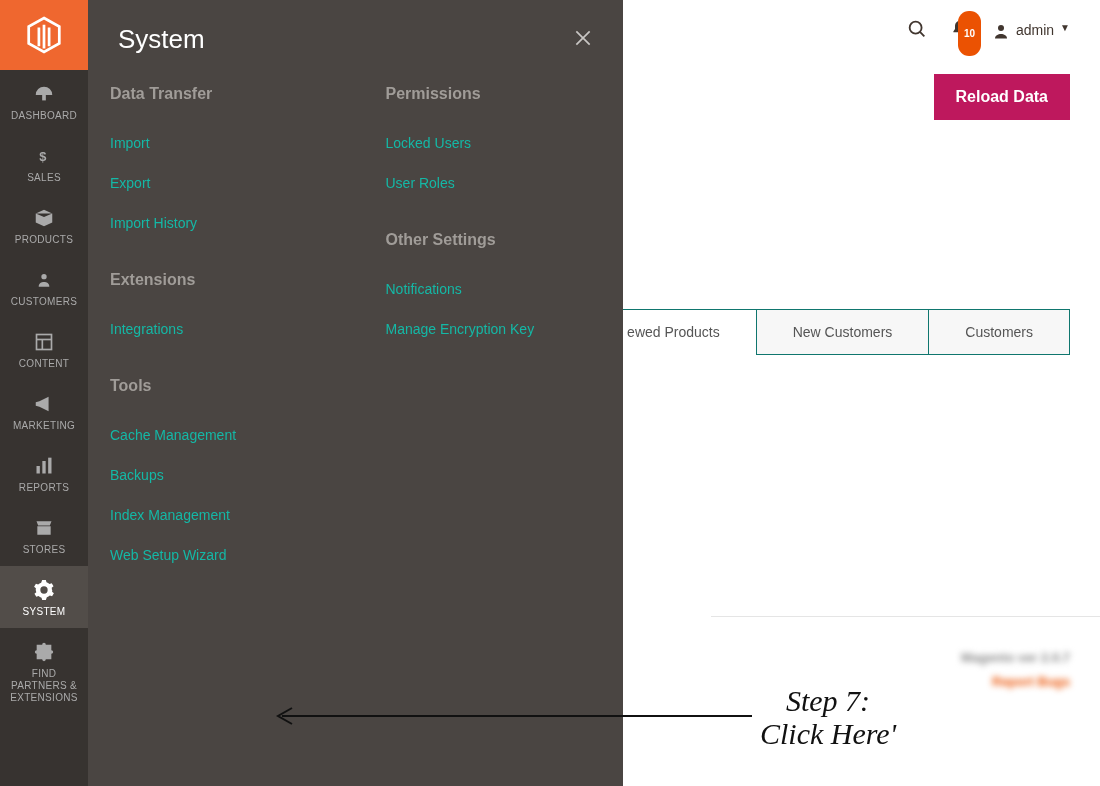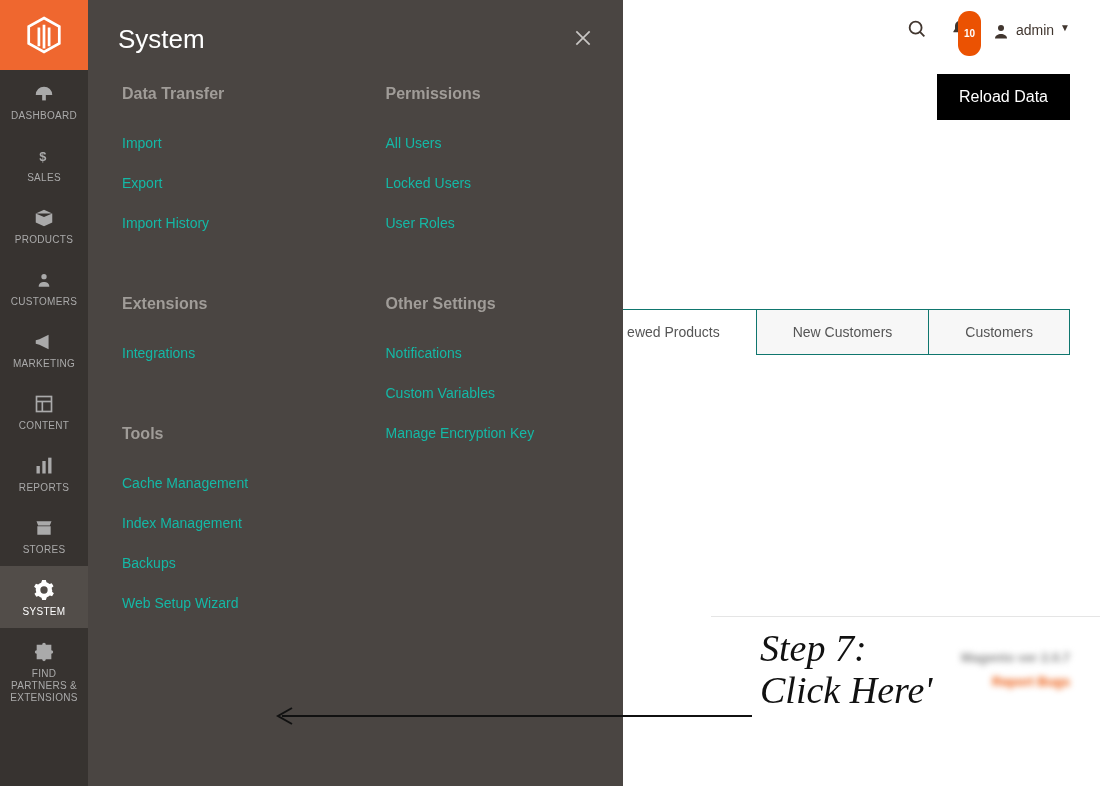--- a/index.html
+++ b/index.html
@@ -26,24 +26,24 @@
   .flyout {
     position:absolute; left:88px; top:0; width:535px; height:786px;
     background:#4a4542; z-index:9; color:#fff;
     display:flex; flex-direction:column;
   }
   .flyout-header {
     display:flex; align-items:center; justify-content:space-between;
     padding: 24px 30px 0 30px; font-size:26px; font-weight:400; color:#fff;
   }
   .flyout-close { cursor:pointer; color:#c9c6c4; }
-  .flyout-cols { display:flex; padding: 30px 34px; gap: 60px; }
+  .flyout-cols { display:flex; padding: 30px 22px; gap: 60px; }
   .fly-col { flex:1; }
   .fly-heading { color:#a09c98; font-size:16px; font-weight:600; margin-bottom:20px; margin-top:0;}
-  .fly-heading.mt { margin-top:52px; }
+  .fly-heading.mt { margin-top:28px; }
   .fly-link { color:#14b8a6; font-size:14px; padding: 12px 0; cursor:pointer; }
 
   
   .main {
     position:absolute; left:88px; top:0; right:0; height:786px; background:#fff;
   }
   .top-bar {
     display:flex; justify-content:flex-end; align-items:center;
     padding: 18px 30px 0 30px; gap:22px;
   }
@@ -52,21 +52,21 @@
   .badge {
     position:absolute; top:-8px; left:8px;
     background:#eb5202; color:#fff; border-radius:11px; font-size:10px; font-weight:700;
     padding: 17px 6px;
   }
   .user-wrap { display:flex; gap:6px; cursor:pointer; color:#41362f; font-size:14px;}
   .user-wrap .caret { font-size:10px; }
 
   .page-actions { display:flex; justify-content:flex-end; padding: 30px 30px 0 30px;}
   .btn-primary {
-    background:#000000; color:#fff; border:none; font-size:16px; font-weight:400;
+    background:#be185d; color:#fff; border:none; font-size:16px; font-weight:700;
     padding: 14px 22px; cursor:pointer;
   }
 
   .chart-note { padding: 50px 30px 0 30px; font-size:14px; color:#41362f;}
   .chart-note a { color:#006bb4; text-decoration:none; }
 
   .stats { display:flex; gap:110px; padding: 30px 30px 0 30px;}
   .stat .s-label { font-size:14px; font-weight:600; margin-bottom:6px;}
   .stat .s-value { font-size:26px; font-weight:300; }
 
@@ -78,23 +78,23 @@
   .tab.active { background:#fff; border-bottom-color:#fff; }
   .tabs-content { padding: 18px 30px; font-size:14px; color:#555;}
 
   .footer {
     position:absolute; left:623px; right:0; bottom:0; height:170px;
     background:#fff;
     border-top:1px solid #e5e5e5;
   }
 
   .annotation {
-    position:absolute; left:760px; top:628px; z-index:20;
+    position:absolute; left:760px; top:684px; z-index:20;
     font-family: "Comic Sans MS", "Segoe Script", cursive;
-    font-size:38px; font-style:italic; color:#111; line-height:1.1;
+    font-size:30px; font-style:italic; color:#111; line-height:1.1;text-align:center;
   }
   .anno-arrow {
     position:absolute; left:262px; top:706px; width:490px; height:20px; z-index:20;
   }
 
   .blur-line { filter: blur(3px); position:absolute; right:30px; font-size:13px; }
   .bl1 { top:650px; color:#888; font-weight:700;}
   .bl2 { top:674px; color:#eb5202; font-weight:700;}
 
 </style>
@@ -199,35 +199,35 @@
     <span class="si-icon">
         <svg width="16" height="22" viewBox="0 0 24 24" fill="currentColor">
           <circle cx="12" cy="7" r="4"></circle>
           <path d="M4 22c0-5 4-7 8-7s8 2 8 7"></path>
         </svg>
       </span>
     <span class="si-label">CUSTOMERS</span>
   </div>
   <div class="sidebar-item">
     <span class="si-icon">
-        <svg width="22" height="22" viewBox="0 0 24 24" fill="currentColor">
-          <path d="M3 10v4l4 1 10 5V4L7 9 3 10z"></path>
-        </svg>
-      </span>
-    <span class="si-label">MARKETING</span>
-  </div>
-  <div class="sidebar-item">
-    <span class="si-icon">
         <svg width="20" height="20" viewBox="0 0 24 24" fill="none" stroke="currentColor" stroke-width="2">
           <rect x="3" y="3" width="18" height="18"></rect>
           <line x1="3" y1="9" x2="21" y2="9"></line>
           <line x1="10" y1="9" x2="10" y2="21"></line>
         </svg>
       </span>
     <span class="si-label">CONTENT</span>
+  </div>
+  <div class="sidebar-item">
+    <span class="si-icon">
+        <svg width="22" height="22" viewBox="0 0 24 24" fill="currentColor">
+          <path d="M3 10v4l4 1 10 5V4L7 9 3 10z"></path>
+        </svg>
+      </span>
+    <span class="si-label">MARKETING</span>
   </div>
   <div class="sidebar-item">
     <span class="si-icon">
         <svg width="20" height="20" viewBox="0 0 24 24" fill="currentColor">
           <rect x="3" y="12" width="4" height="9"></rect>
           <rect x="10" y="6" width="4" height="15"></rect>
           <rect x="17" y="2" width="4" height="19"></rect>
         </svg>
       </span>
     <span class="si-label">REPORTS</span>
@@ -273,33 +273,31 @@
       <div class="fly-heading">Data Transfer</div>
       <div class="fly-link">Import</div>
       <div class="fly-link">Export</div>
       <div class="fly-link">Import History</div>
 
       <div class="fly-heading mt">Extensions</div>
       <div class="fly-link">Integrations</div>
 
       <div class="fly-heading mt">Tools</div>
       <div class="fly-link">Cache Management</div>
+      <div class="fly-link">Backups</div>
       <div class="fly-link">Index Management</div>
-      <div class="fly-link">Backups</div>
       <div class="fly-link">Web Setup Wizard</div>
     </div>
     <div class="fly-col">
       <div class="fly-heading">Permissions</div>
-      <div class="fly-link">All Users</div>
       <div class="fly-link">Locked Users</div>
       <div class="fly-link">User Roles</div>
 
       <div class="fly-heading mt">Other Settings</div>
       <div class="fly-link">Notifications</div>
-      <div class="fly-link">Custom Variables</div>
       <div class="fly-link">Manage Encryption Key</div>
     </div>
   </div>
 </div>
 
 <svg class="anno-arrow" viewBox="0 0 490 20">
   <line x1="20" y1="10" x2="490" y2="10" stroke="#111" stroke-width="2"></line>
   <polyline points="30,2 16,10 30,18" fill="none" stroke="#111" stroke-width="2"></polyline>
 </svg>
 <div class="annotation">

